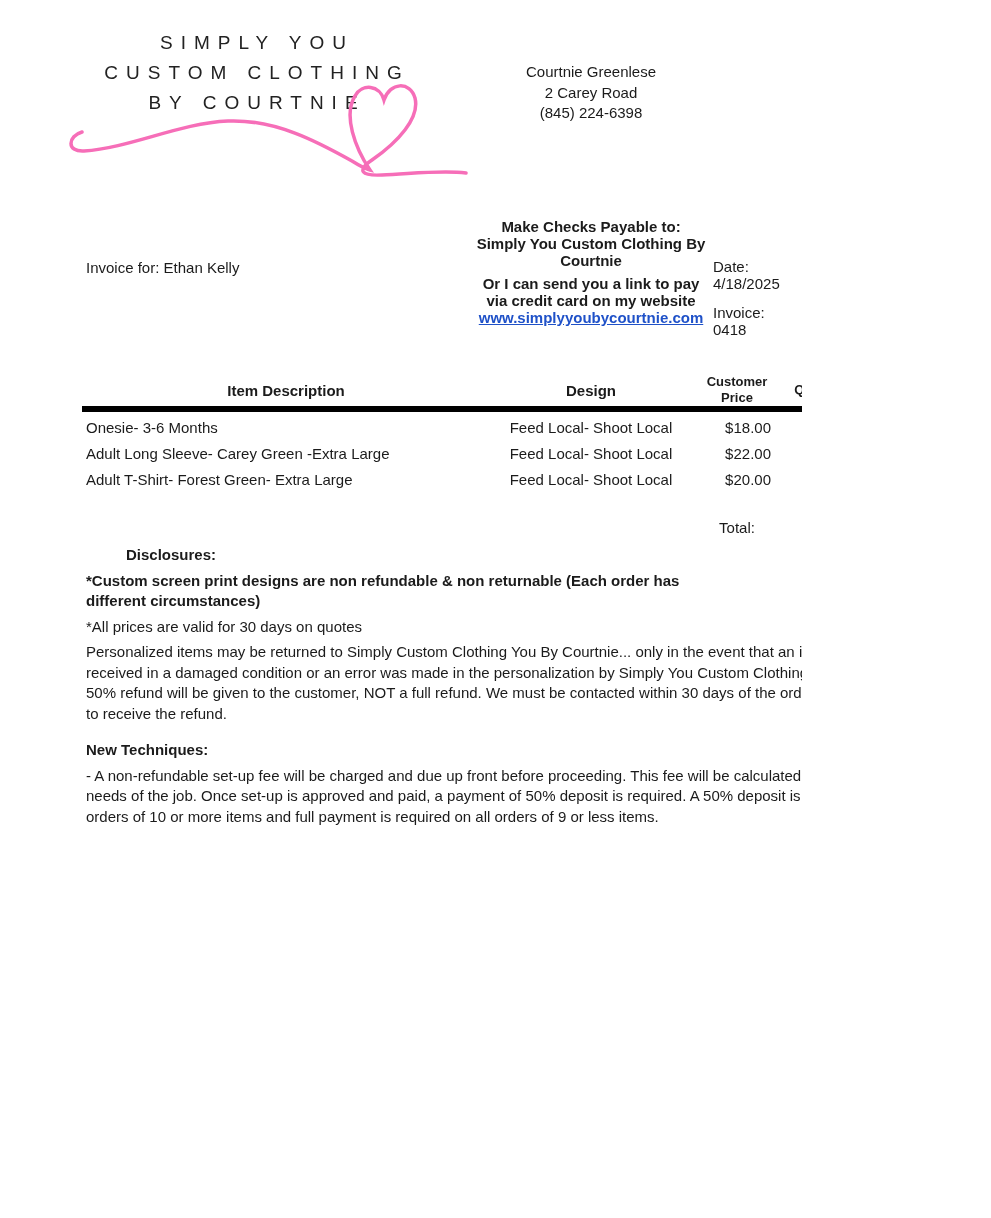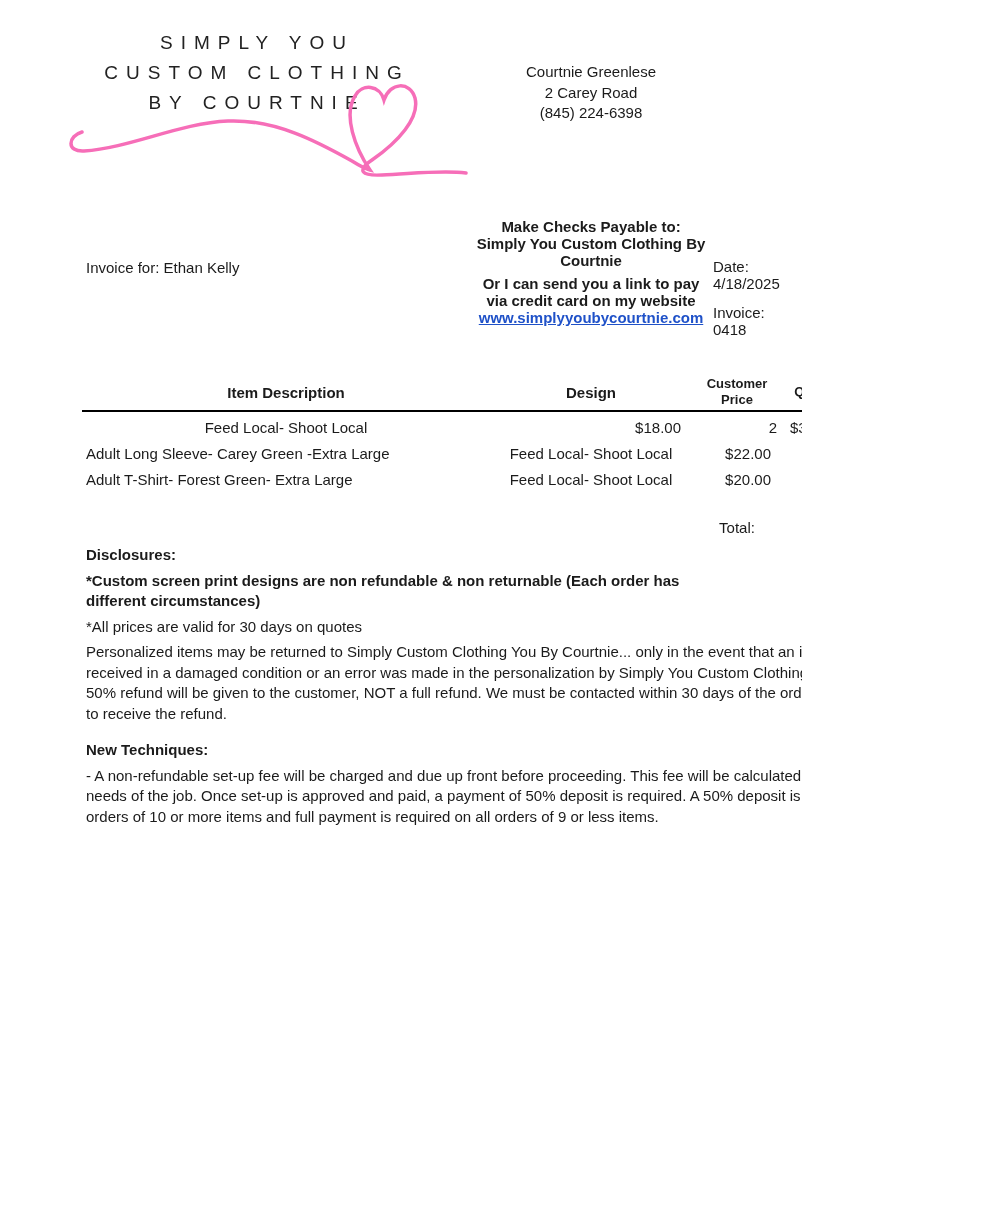--- a/index.html
+++ b/index.html
@@ -39,38 +39,38 @@
   .date-label { position:absolute; left:713px; top:258px; font-size:15px; }
   .invoice-number { position:absolute; left:713px; top:304px; font-size:15px; }
 
   
   .items-table { position:absolute; left:82px; top:374px; width:838px; font-size:15px; }
   .thead, .trow {
     display:grid;
     grid-template-columns:408px 202px 90px 49px 89px;
     align-items:center;
   }
-  .thead { height:38px; border-bottom:2px solid #000000; margin-bottom:2px; }
+  .thead { height:38px; border-bottom:6px solid #000000; margin-bottom:2px; }
   .th { text-align:center; font-weight:bold; line-height:17px; }
   .th.small { font-size:13px; line-height:16px; }
   .trow { height:26px; }
   .td.desc { text-align:left; padding-left:4px; }
   .td.design { text-align:center; }
   .td.price { text-align:right; padding-right:11px; }
   .td.qty { text-align:right; padding-right:5px; }
   .td.money { display:flex; justify-content:space-between; padding-left:8px; padding-right:11px; }
   .total-row { margin-top:22px; }
   .td.total-label { text-align:center; }
 
   
   .disclosures {
     position:absolute; left:86px; top:545px; width:828px;
     font-size:15px; line-height:20.5px;
   }
-  .disclosures .heading { font-weight:bold; margin-bottom:5px; }
+  .disclosures .heading { font-weight:bold; margin-bottom:5px;margin-left:40px; }
   .disclosures p { margin-bottom:5px; }
   .disclosures .subheading { font-weight:bold; margin-top:16px; margin-bottom:5px; }
 </style>
 </head>
 <body>
 
 <div class="page">
 
   <div class="logo">
     <div>SIMPLY YOU</div>
@@ -116,20 +116,21 @@
       <div class="th">Item Description</div>
       <div class="th">Design</div>
       <div class="th small pre">Customer
 Price</div>
       <div class="th small">Qty.</div>
       <div class="th small pre">Customer
 Price Total</div>
     </div>
 
     <div class="trow">
+      <div class="td desc">Onesie- 3-6 Months</div>
       <div class="td design">Feed Local- Shoot Local</div>
       <div class="td price">$18.00</div>
       <div class="td qty">2</div>
       <div class="td money">
         <span>$</span>
         <span>36.00</span>
       </div>
     </div>
 
     <div class="trow">

